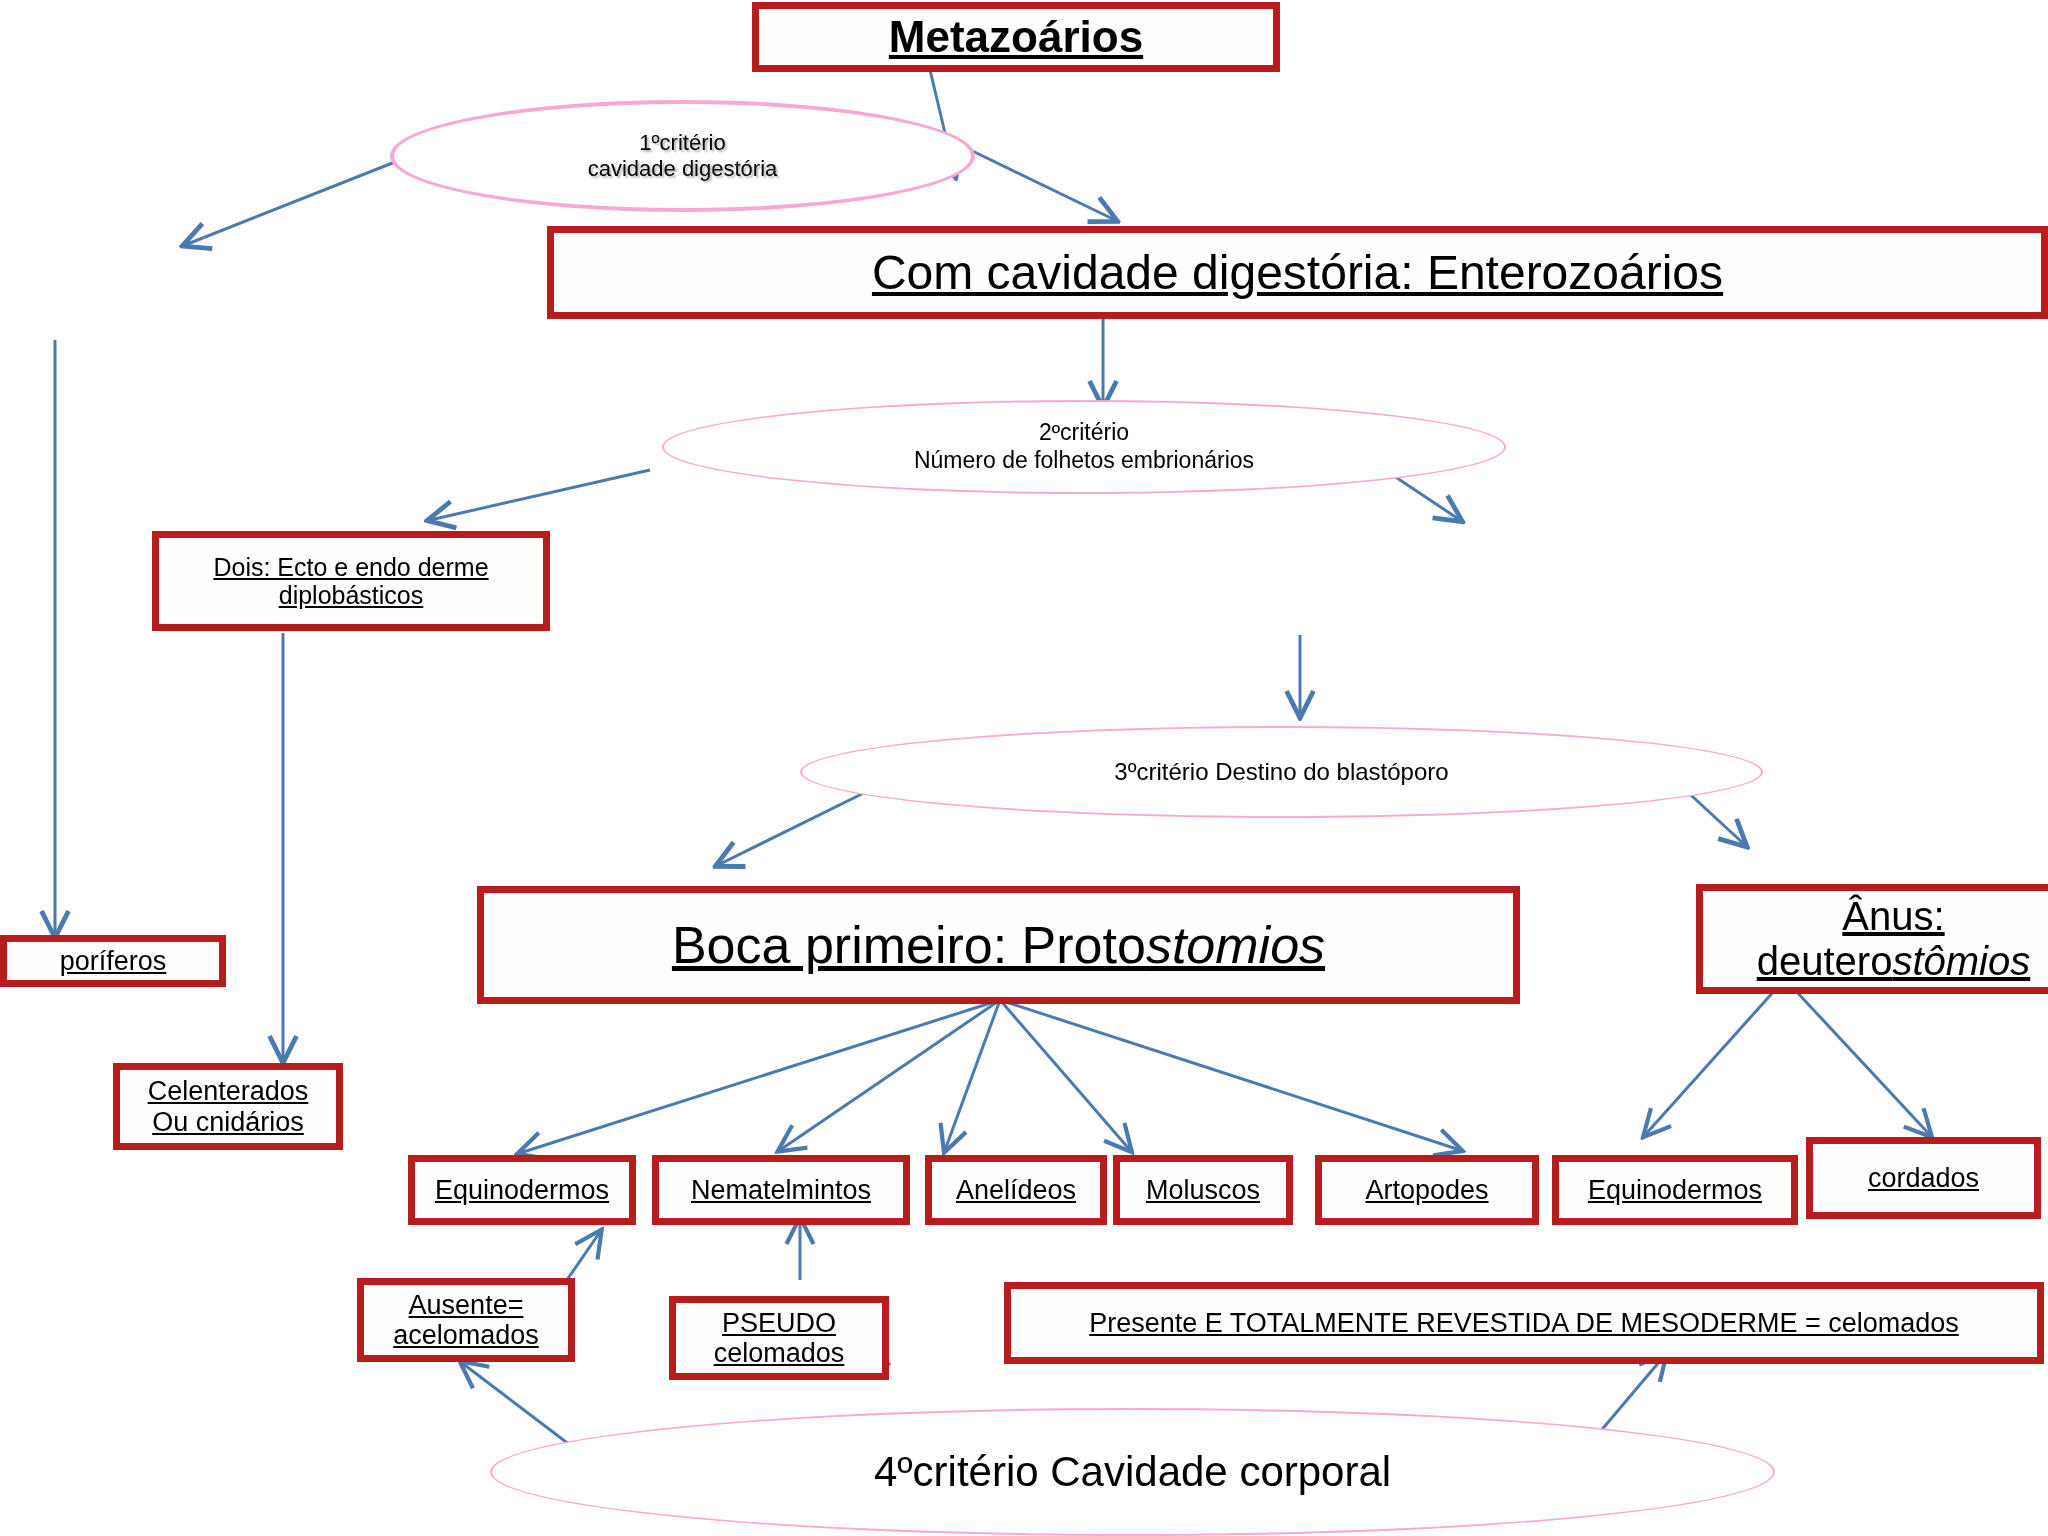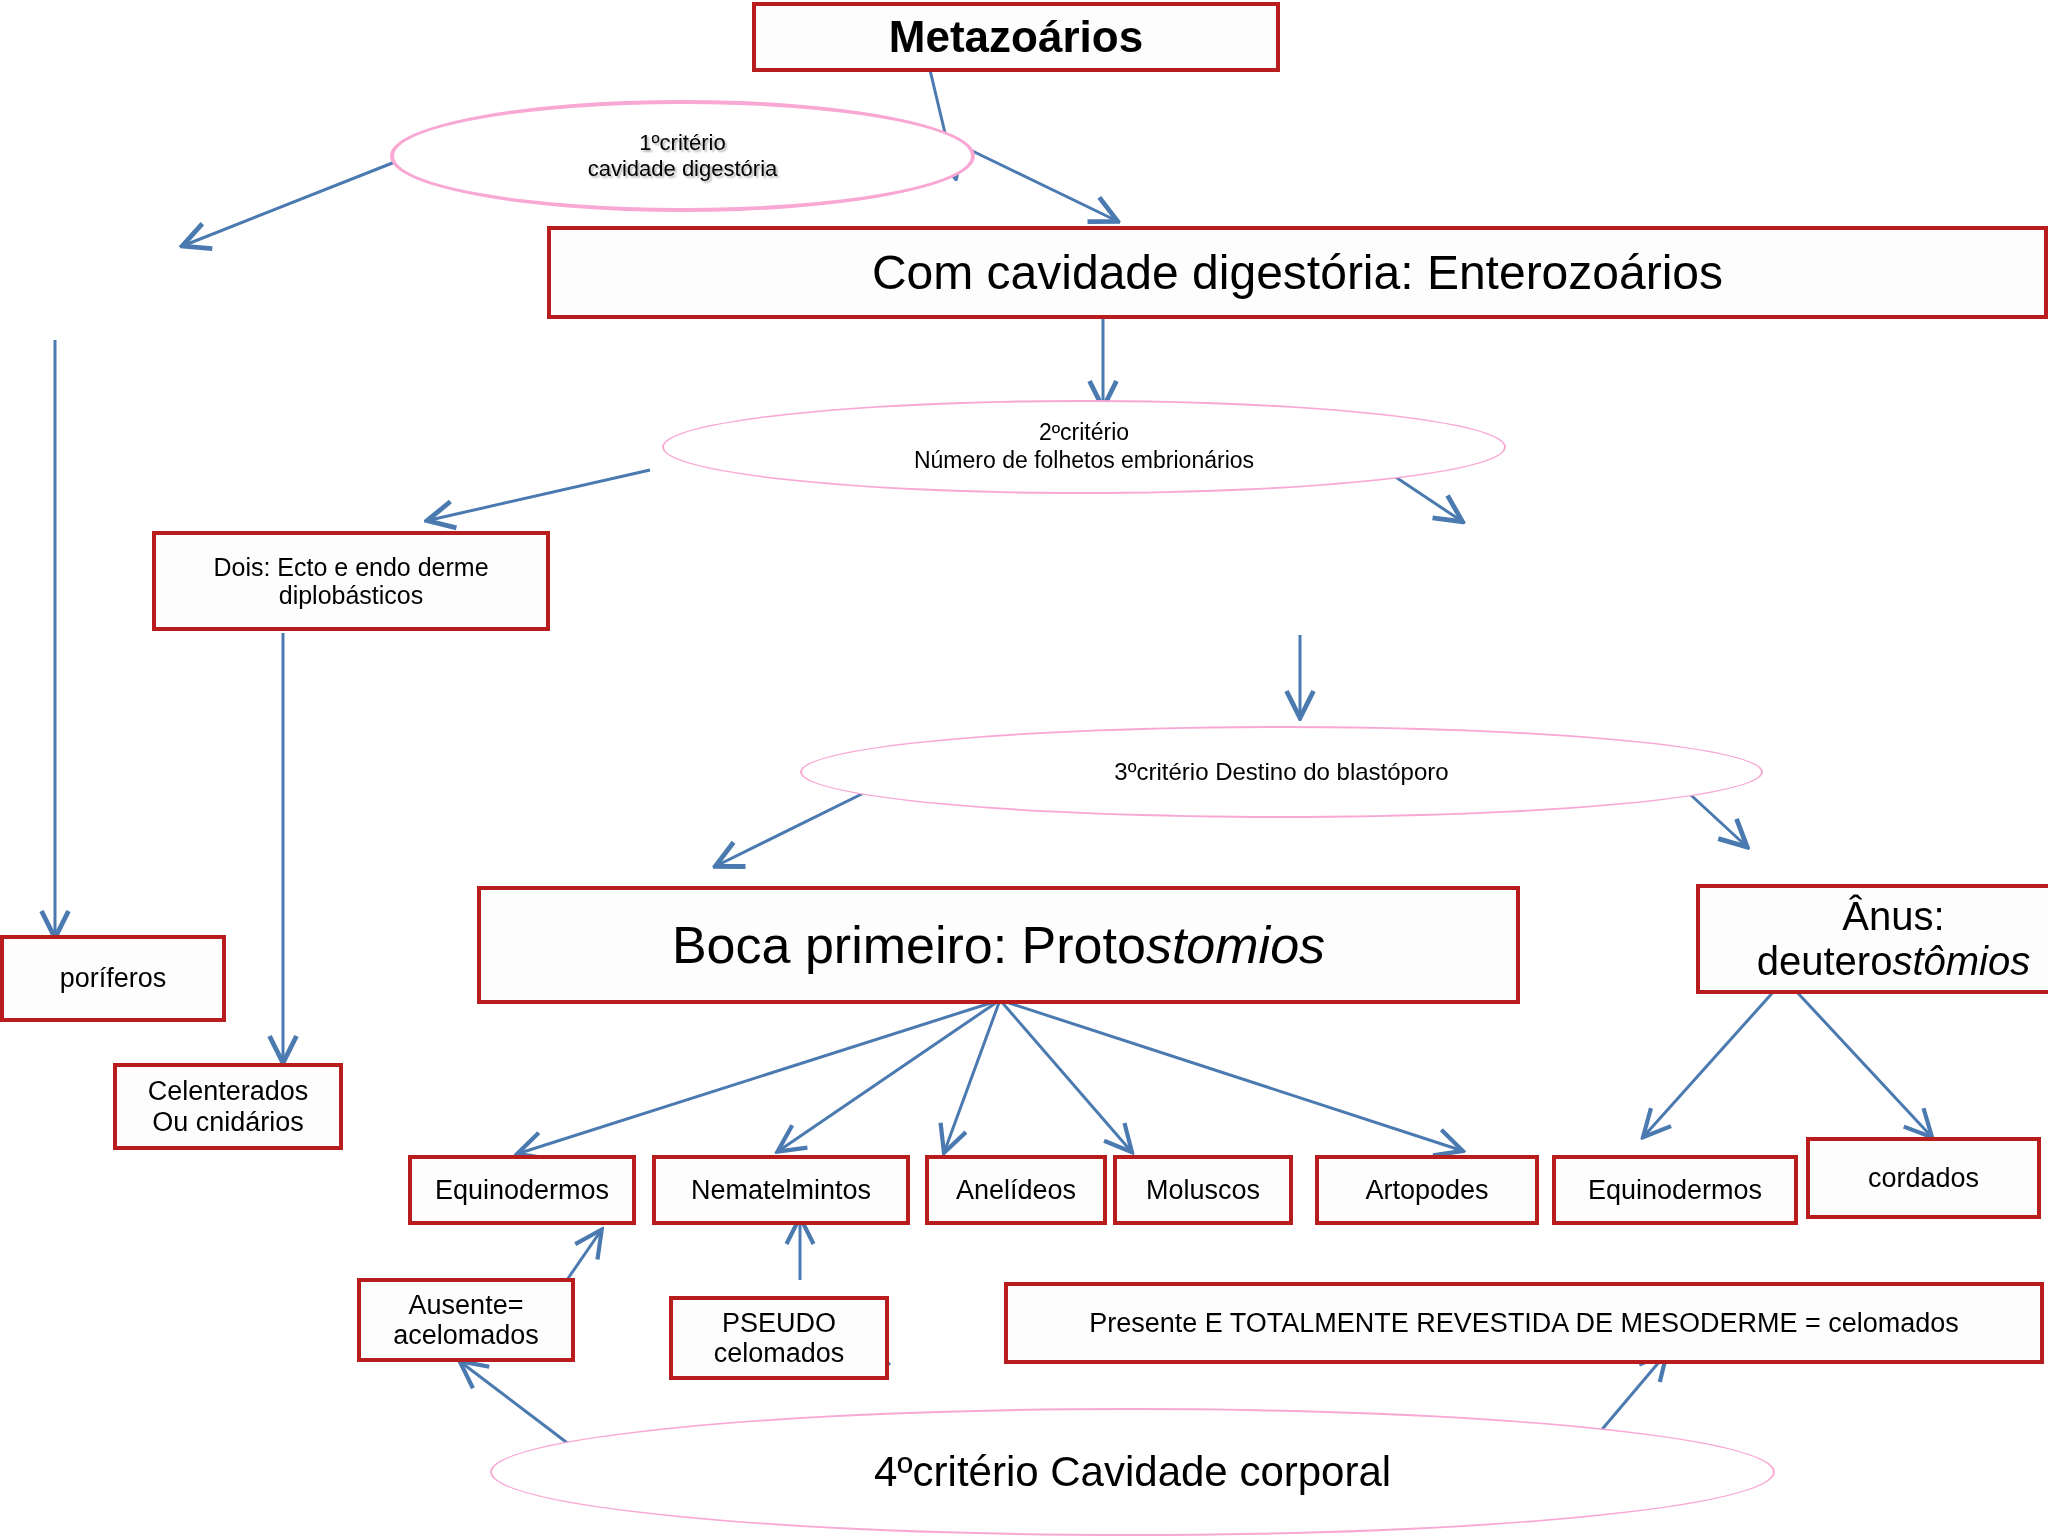--- a/index.html
+++ b/index.html
@@ -19,28 +19,29 @@
     position: absolute;
     left: 0; top: 0;
     width: 2048px;
     height: 1536px;
     pointer-events: none;
   }
   .node {
     position: absolute;
     box-sizing: border-box;
     background: #fdfdfd;
-    border: 4px solid #b91c1c;
+    border: 7px solid #b91c1c;
     display: flex;
     align-items: center;
     justify-content: center;
     text-align: center;
     color: #000000;
     line-height: 1.12;
     z-index: 3;
+    text-decoration: underline;
   }
   .ellipse {
     position: absolute;
     box-sizing: border-box;
     background: #ffffff;
     border: 2px solid #f9a8d4;
     border-radius: 50%;
     display: flex;
     align-items: center;
     justify-content: center;
@@ -143,21 +144,21 @@
       <div>Dois: Ecto e endo derme</div>
       <div>diplobásticos</div>
     </div>
   </div>
 
 
   <div class="ellipse" style="left:800px; top:726px; width:963px; height:92px; font-size:24px;">
     <span>3ºcritério    Destino do blastóporo</span>
   </div>
 
-  <div class="node" style="left:0px; top:935px; width:226px; height:87px; font-size:27px;">
+  <div class="node" style="left:0px; top:935px; width:226px; height:52px; font-size:27px;">
     <span>poríferos</span>
   </div>
 
   <div class="node" style="left:113px; top:1063px; width:230px; height:87px; font-size:27px;">
     <div>
       <div>Celenterados</div>
       <div>Ou cnidários</div>
     </div>
   </div>
 

